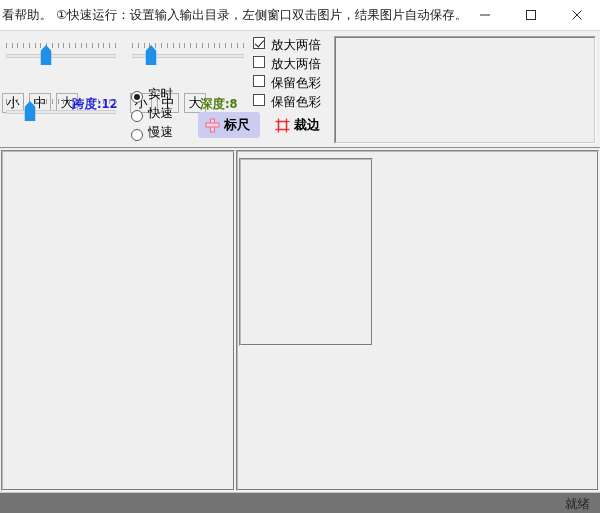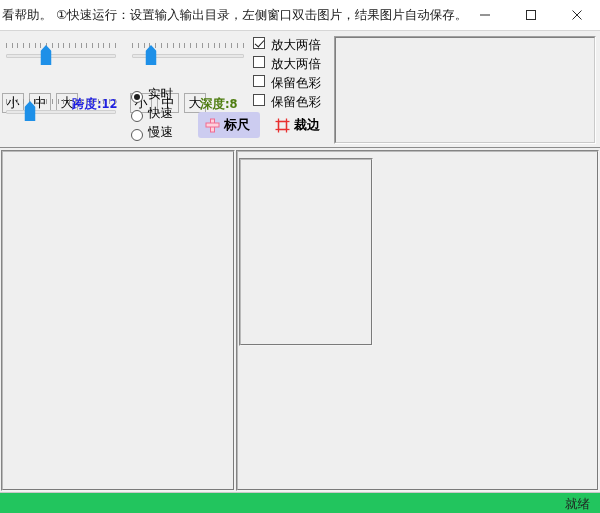--- a/index.html
+++ b/index.html
@@ -237,21 +237,21 @@
     border-right-color: #7a7a7a;
     border-bottom-color: #7a7a7a;
     box-sizing: border-box;
   }
 
   
   .statusbar {
     position: absolute;
     left: 0; top: 492px;
     width: 600px; height: 21px;
-    background: #22c55e;
+    background: #737373;
     border-top: 1px solid #c8c8c8;
     box-sizing: border-box;
   }
   .status-text {
     position: absolute;
     right: 10px;
     top: 3px;
     font-size: 12.5px;
     color: #202020;
   }

